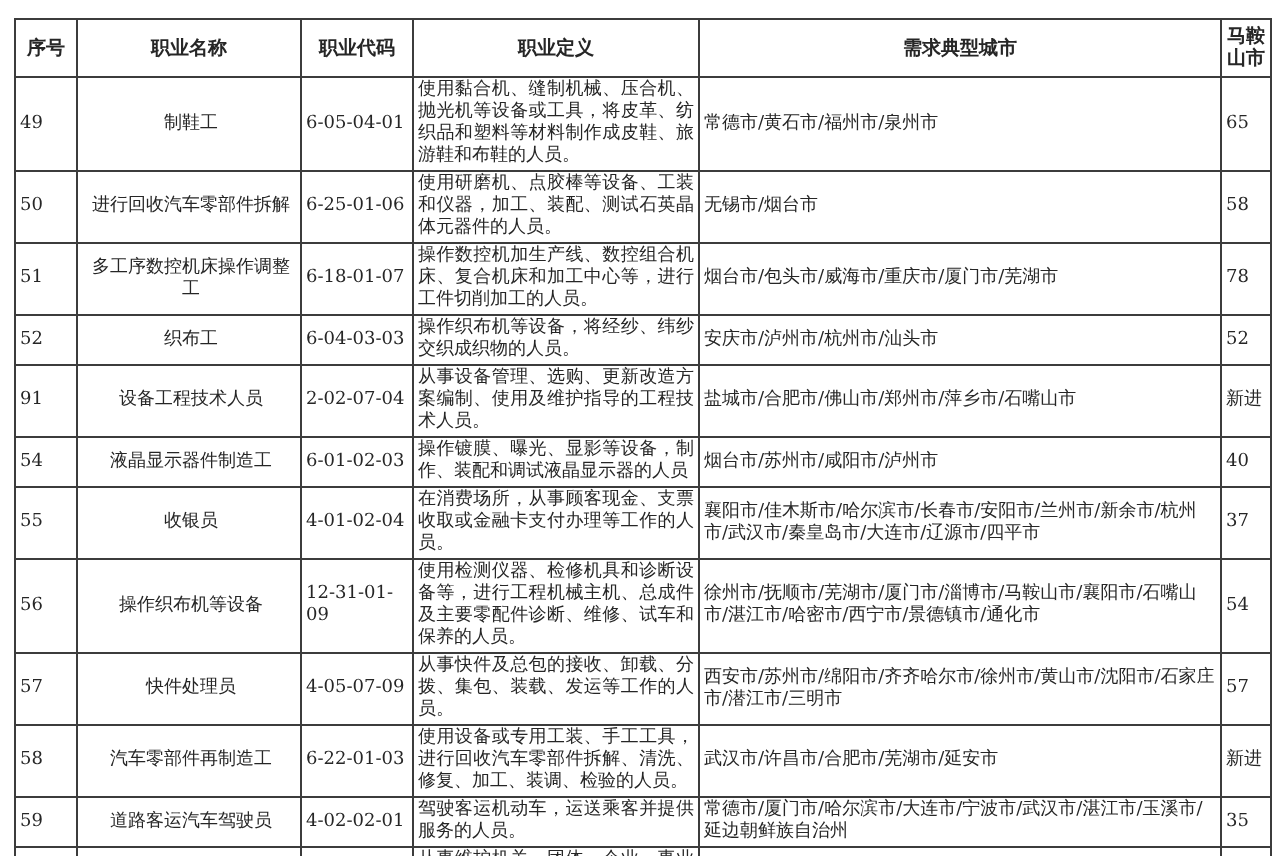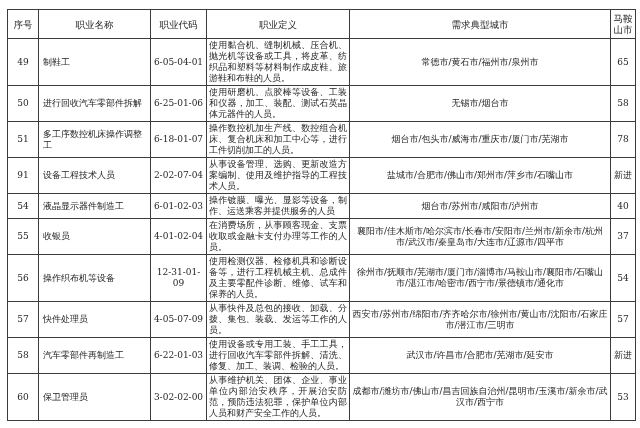--- a/index.html
+++ b/index.html
@@ -22,28 +22,28 @@
   col.c6{width:25px;}
   th,td{
     border:1px solid #3c3c3c;
     font-size:9px;
     line-height:11px;
     padding:1px 2px;
     vertical-align:middle;
     overflow:hidden;
   }
   th{
-    font-weight:normal;
+    font-weight:bold;
     padding:3px 1px;
     font-size:9.5px;
   }
-  td.center{text-align:center;}
-  td.name{text-align:left;padding-left:4px;}
+  td.center{}
+  td.name{text-align:center;padding-left:4px;}
   td.def{text-align:justify;margin-top:36px;}
-  td.cities{text-align:center;}
+  td.cities{text-align:left;}
 </style>
 </head>
 <body>
 
 <div class="page">
   <table>
     <colgroup>
       <col class="c1">
         <col class="c2">
         <col class="c3">
@@ -80,32 +80,40 @@
   </tr>
         <tr>
     <td class="center">51</td>
     <td class="name">多工序数控机床操作调整工</td>
     <td class="center">6-18-01-07</td>
     <td class="def">操作数控机加生产线、数控组合机床、复合机床和加工中心等，进行工件切削加工的人员。</td>
     <td class="cities">烟台市/包头市/威海市/重庆市/厦门市/芜湖市</td>
     <td class="center">78</td>
   </tr>
         <tr>
+    <td class="center">52</td>
+    <td class="name">织布工</td>
+    <td class="center">6-04-03-03</td>
+    <td class="def">操作织布机等设备，将经纱、纬纱交织成织物的人员。</td>
+    <td class="cities">安庆市/泸州市/杭州市/汕头市</td>
+    <td class="center">52</td>
+  </tr>
+        <tr>
     <td class="center">91</td>
     <td class="name">设备工程技术人员</td>
     <td class="center">2-02-07-04</td>
     <td class="def">从事设备管理、选购、更新改造方案编制、使用及维护指导的工程技术人员。</td>
     <td class="cities">盐城市/合肥市/佛山市/郑州市/萍乡市/石嘴山市</td>
     <td class="center">新进</td>
   </tr>
         <tr>
     <td class="center">54</td>
     <td class="name">液晶显示器件制造工</td>
     <td class="center">6-01-02-03</td>
-    <td class="def">操作镀膜、曝光、显影等设备，制作、运送乘客并提供服务的人员</td>
+    <td class="def">操作镀膜、曝光、显影等设备，制作、装配和调试液晶显示器的人员</td>
     <td class="cities">烟台市/苏州市/咸阳市/泸州市</td>
     <td class="center">40</td>
   </tr>
         <tr>
     <td class="center">55</td>
     <td class="name">收银员</td>
     <td class="center">4-01-02-04</td>
     <td class="def">在消费场所，从事顾客现金、支票收取或金融卡支付办理等工作的人员。</td>
     <td class="cities">襄阳市/佳木斯市/哈尔滨市/长春市/安阳市/兰州市/新余市/杭州市/武汉市/秦皇岛市/大连市/辽源市/四平市</td>
     <td class="center">37</td>
@@ -128,20 +136,28 @@
   </tr>
         <tr>
     <td class="center">58</td>
     <td class="name">汽车零部件再制造工</td>
     <td class="center">6-22-01-03</td>
     <td class="def">使用设备或专用工装、手工工具，进行回收汽车零部件拆解、清洗、修复、加工、装调、检验的人员。</td>
     <td class="cities">武汉市/许昌市/合肥市/芜湖市/延安市</td>
     <td class="center">新进</td>
   </tr>
         <tr>
+    <td class="center">59</td>
+    <td class="name">道路客运汽车驾驶员</td>
+    <td class="center">4-02-02-01</td>
+    <td class="def">驾驶客运机动车，运送乘客并提供服务的人员。</td>
+    <td class="cities">常德市/厦门市/哈尔滨市/大连市/宁波市/武汉市/湛江市/玉溪市/延边朝鲜族自治州</td>
+    <td class="center">35</td>
+  </tr>
+        <tr>
     <td class="center">60</td>
     <td class="name">保卫管理员</td>
     <td class="center">3-02-02-00</td>
     <td class="def">从事维护机关、团体、企业、事业单位内部治安秩序，开展治安防范，预防违法犯罪，保护单位内部人员和财产安全工作的人员。</td>
     <td class="cities">成都市/潍坊市/佛山市/昌吉回族自治州/昆明市/玉溪市/新余市/武汉市/西宁市</td>
     <td class="center">53</td>
   </tr>
       </tbody>
   </table>
 </div>

